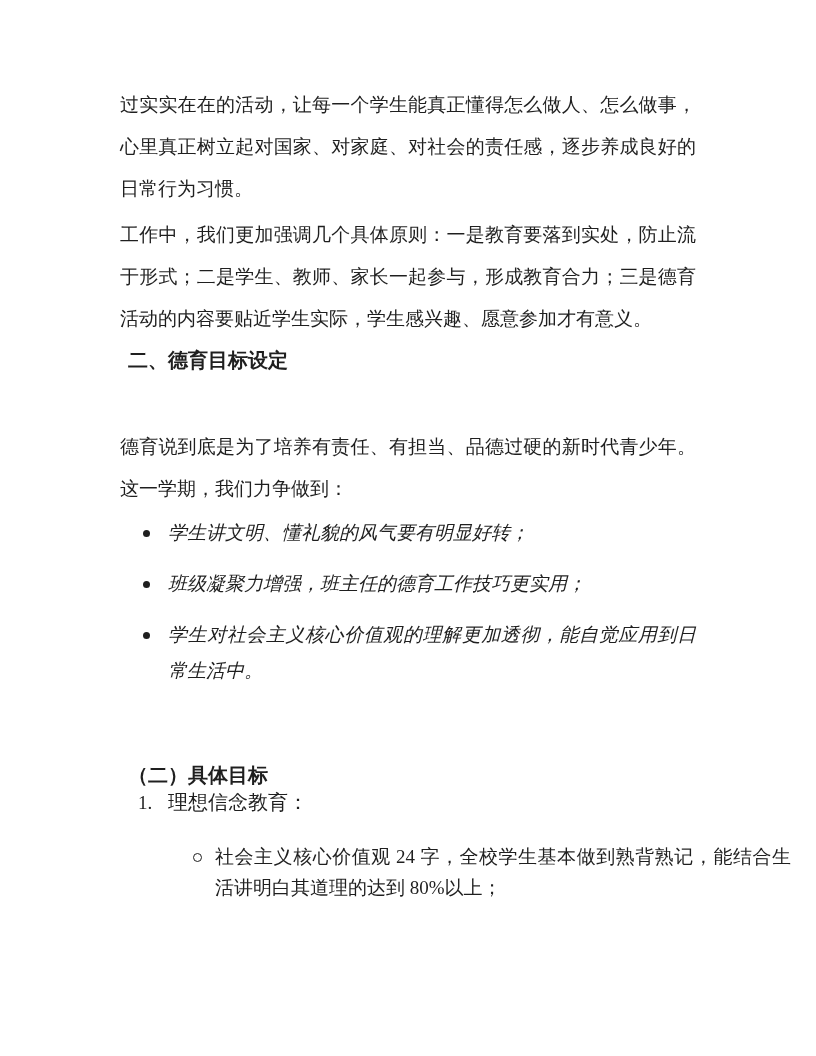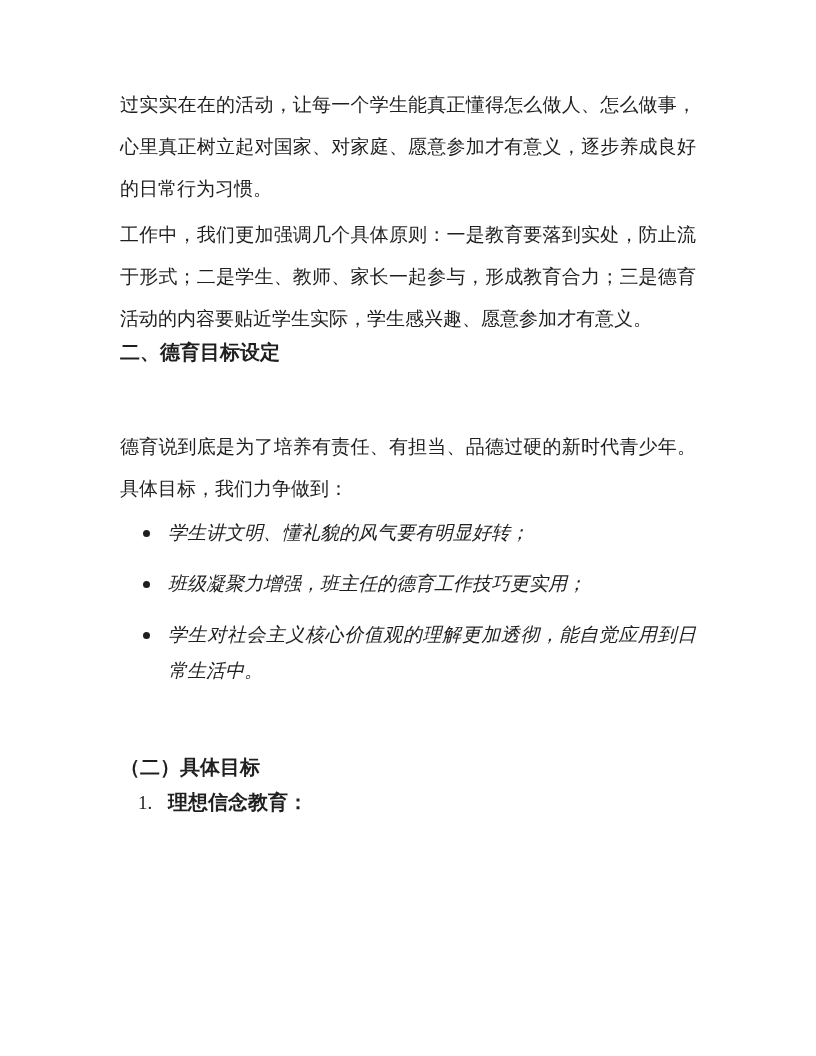--- a/index.html
+++ b/index.html
@@ -25,21 +25,21 @@
   .para {
     font-size: 19px;
     line-height: 42px;
     text-align: justify;
     margin: 0;
   }
   .heading {
     font-size: 20px;
     line-height: 30px;
     font-weight: bold;
-    margin: 0;
+    margin: 8px;
   }
   .b-p1 { top: 84px; }
   .b-p2 { top: 214px; }
   .b-h1 { top: 337px; }
   .b-h2 { top: 383px; }
   .b-p3 { top: 426px; }
   .b-list { top: 515px; }
   .b-h3 { top: 752px; }
   .b-num { top: 787px; }
   .b-sub { top: 841px; }
@@ -71,21 +71,21 @@
     padding-left: 18px;
     font-size: 19px;
     line-height: 30px;
   }
   .num {
     display: inline-block;
     width: 30px;
     font-size: 19px;
   }
   .num-title {
-    font-weight: bold;
+    font-weight: normal;
     font-size: 20px;
   }
   .sub-row {
     position: relative;
     padding-left: 95px;
     font-size: 19px;
     line-height: 31px;
     text-align: justify;
   }
   .ring {
@@ -98,28 +98,28 @@
     border: 1.5px solid #1f1f1f;
     border-radius: 50%;
     background: transparent;
   }
 </style>
 </head>
 <body>
 
 <div class="page">
 
-  <p class="block para b-p1">过实实在在的活动，让每一个学生能真正懂得怎么做人、怎么做事，心里真正树立起对国家、对家庭、愿意参加才有意义，逐步养成良好的日常行为习惯。</p>
+  <p class="block para b-p1">过实实在在的活动，让每一个学生能真正懂得怎么做人、怎么做事，心里真正树立起对国家、对家庭、对社会的责任感，逐步养成良好的日常行为习惯。</p>
 
   <p class="block para b-p2">工作中，我们更加强调几个具体原则：一是教育要落到实处，防止流于形式；二是学生、教师、家长一起参与，形成教育合力；三是德育活动的内容要贴近学生实际，学生感兴趣、愿意参加才有意义。</p>
 
   <h2 class="block heading b-h1">二、德育目标设定</h2>
 
 
-  <p class="block para b-p3">德育说到底是为了培养有责任、有担当、品德过硬的新时代青少年。具体目标，我们力争做到：</p>
+  <p class="block para b-p3">德育说到底是为了培养有责任、有担当、品德过硬的新时代青少年。这一学期，我们力争做到：</p>
 
   <ul class="block goal-list b-list">
     <li>
       <span class="dot"></span>
       <span>学生讲文明、懂礼貌的风气要有明显好转；</span>
     </li>
     <li>
       <span class="dot"></span>
       <span>班级凝聚力增强，班主任的德育工作技巧更实用；</span>
     </li>
@@ -128,14 +128,18 @@
       <span>学生对社会主义核心价值观的理解更加透彻，能自觉应用到日常生活中。</span>
     </li>
   </ul>
 
   <h3 class="block heading b-h3">（二）具体目标</h3>
 
   <div class="block num-row b-num">
     <span class="num">1.</span><span class="num-title">理想信念教育：</span>
   </div>
 
+  <div class="block sub-row b-sub">
+    <span class="ring"></span>
+    <span>社会主义核心价值观 24 字，全校学生基本做到熟背熟记，能结合生活讲明白其道理的达到 80%以上；</span>
+  </div>
 
 </div>
 
 </body></html>

